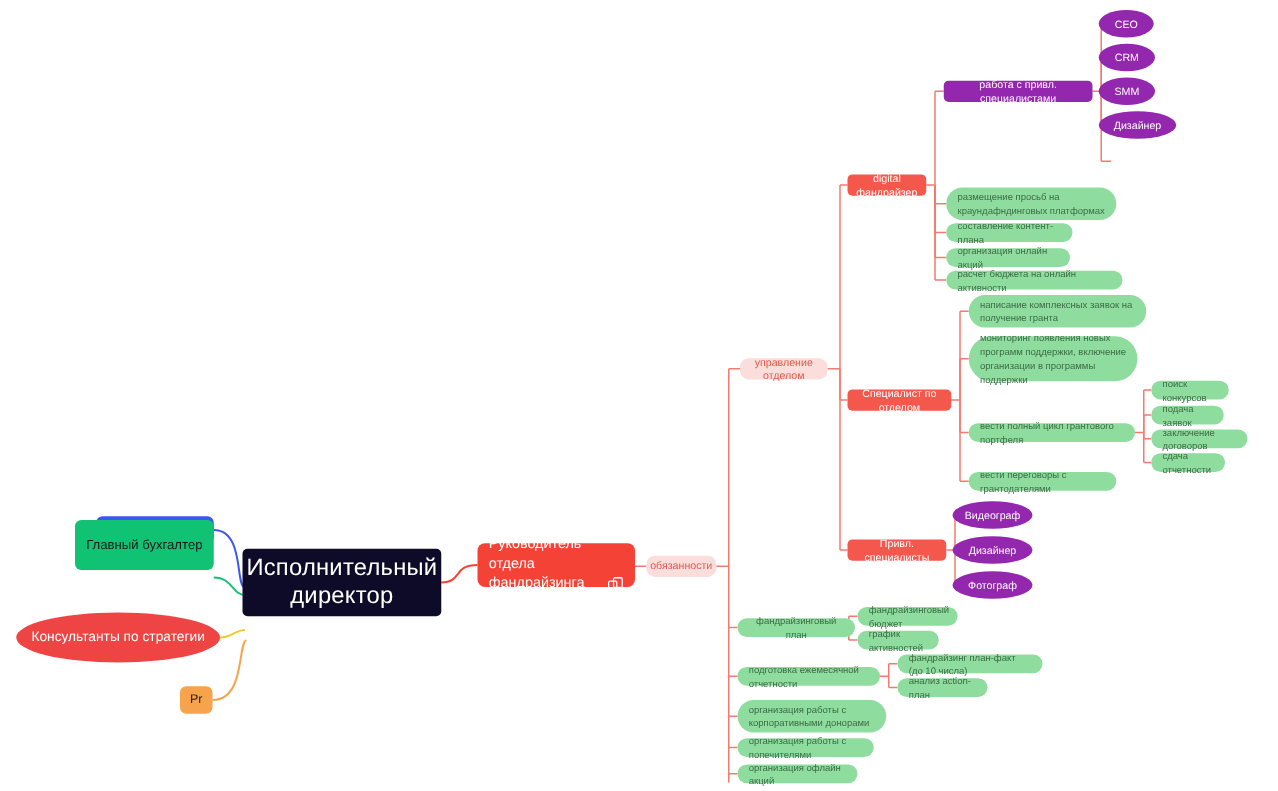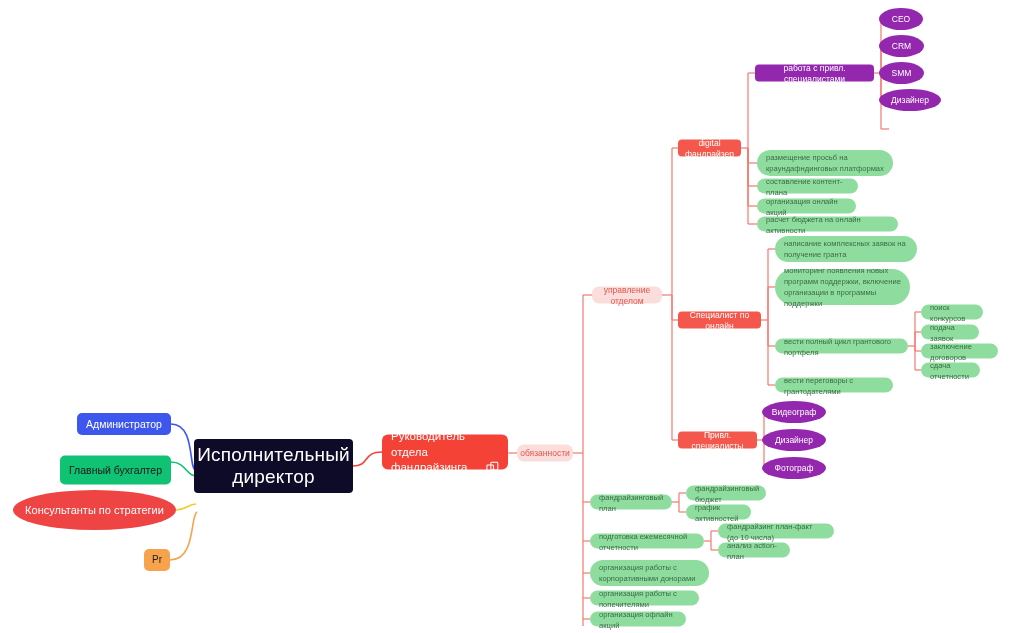--- a/index.html
+++ b/index.html
@@ -244,21 +244,21 @@
 
   <div class="node n-root" style="left:194px; top:466px; width:159px; height:54px; transform:translateY(-50%);">
     <span>Исполнительный
 директор</span>
   </div>
 
   <div class="node n-blue" style="left:77px; top:424px; width:94px; height:22px; transform:translateY(-50%);">
     <span>Администратор</span>
   </div>
 
-  <div class="node n-emerald" style="left:60px; top:470px; width:111px; height:29px; transform:translateY(-50%);">
+  <div class="node n-emerald" style="left:60px; top:436px; width:111px; height:40px; transform:translateY(-50%);">
     <span>Главный бухгалтер</span>
   </div>
 
   <div class="node n-bigellipse" style="left:13px; top:510px; width:163px; height:40px; transform:translateY(-50%);">
     <span>Консультанты по стратегии</span>
   </div>
 
   <div class="node n-orange" style="left:144px; top:560px; width:26px; height:22px; transform:translateY(-50%);">
     <span>Pr</span>
   </div>
@@ -310,21 +310,21 @@
     <span>составление контент-плана</span>
   </div>
   <div class="node n-green one-line" style="left:757px; top:206px; width:99px; height:15px; transform:translateY(-50%);">
     <span>организация онлайн акций</span>
   </div>
   <div class="node n-green one-line" style="left:757px; top:224px; width:141px; height:15px; transform:translateY(-50%);align-items:center;">
     <span>расчет бюджета на онлайн активности</span>
   </div>
 
   <div class="node n-red" style="left:678px; top:320px; width:83px; height:17px; transform:translateY(-50%);">
-    <span>Специалист по онлайн</span>
+    <span>Специалист по отделом</span>
   </div>
 
   <div class="node n-green" style="left:775px; top:287px; width:135px; height:36px; transform:translateY(-50%);">
     <span>мониторинг появления новых программ поддержки, включение организации в программы поддержки</span>
   </div>
   <div class="node n-green" style="left:775px; top:249px; width:142px; height:26px; transform:translateY(-50%);">
     <span>написание комплексных заявок на получение гранта</span>
   </div>
   <div class="node n-green one-line" style="left:775px; top:346px; width:133px; height:15px; transform:translateY(-50%);">
     <span>вести полный цикл грантового портфеля</span>
@@ -352,21 +352,21 @@
   <div class="node n-pellipse" style="left:762px; top:412px; width:64px; height:22px; transform:translateY(-50%);">
     <span>Видеограф</span>
   </div>
   <div class="node n-pellipse" style="left:762px; top:440px; width:64px; height:22px; transform:translateY(-50%);">
     <span>Дизайнер</span>
   </div>
   <div class="node n-pellipse" style="left:762px; top:468px; width:64px; height:22px; transform:translateY(-50%);">
     <span>Фотограф</span>
   </div>
 
-  <div class="node n-green one-line" style="left:590px; top:502px; width:82px; height:15px; transform:translateY(-50%);">
+  <div class="node n-green one-line" style="left:590px; top:502px; width:94px; height:15px; transform:translateY(-50%);text-align:center;">
     <span>фандрайзинговый план</span>
   </div>
   <div class="node n-green one-line" style="left:686px; top:493px; width:80px; height:15px; transform:translateY(-50%);">
     <span>фандрайзинговый бюджет</span>
   </div>
   <div class="node n-green one-line" style="left:686px; top:512px; width:65px; height:15px; transform:translateY(-50%);">
     <span>график активностей</span>
   </div>
 
   <div class="node n-green one-line" style="left:590px; top:541px; width:114px; height:15px; transform:translateY(-50%);">

